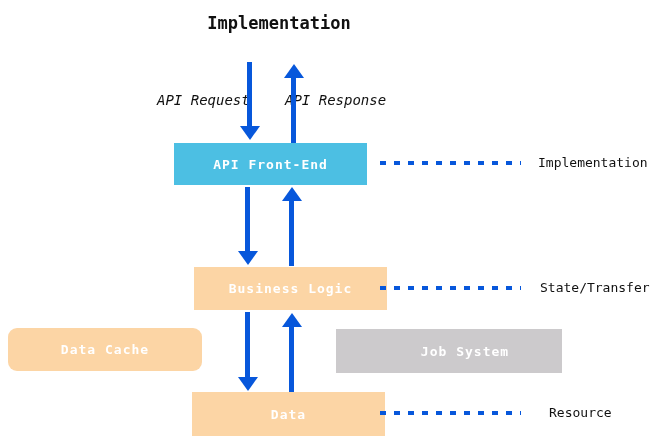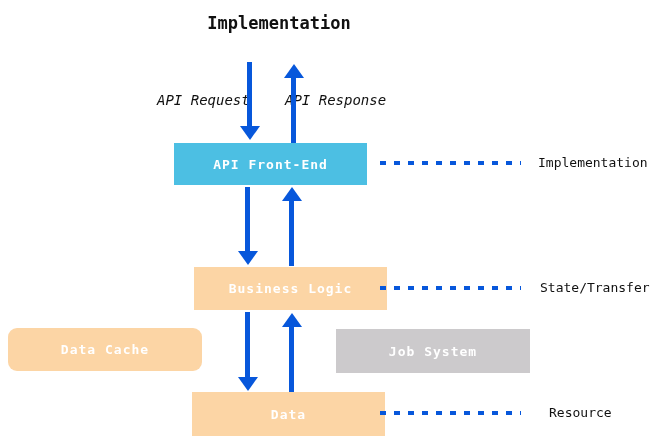--- a/index.html
+++ b/index.html
@@ -43,21 +43,21 @@
     align-items: center;
     justify-content: center;
     color: var(--box-text);
     font-size: 13px;
     font-weight: bold;
     letter-spacing: 1px;
     white-space: nowrap;
   }
   .box.cyan  { background: var(--cyan); }
   .box.peach { background: var(--peach); }
-  .box.gray  { background: var(--gray); }
+  .box.gray  { background: var(--gray); padding-left: 32px; }
 
   .box.front-end { left: 174px; top: 143px; width: 193px; height: 42px; }
   .box.api-cache { left: 8px;   top: 205px; width: 195px; height: 42px; }
   .box.biz-logic { left: 174px; top: 267px; width: 193px; height: 43px; margin-left: 20px; }
   .box.data-cache{ left: 8px;   top: 328px; width: 194px; height: 43px; border-radius: 9px; }
   .box.job-sys   { left: 336px; top: 329px; width: 194px; height: 44px; }
   .box.data-box  { left: 174px; top: 392px; width: 193px; height: 44px; margin-left: 18px; }
 
   .arrow { position: absolute; width: 20px; }
   .arrow .shaft {

